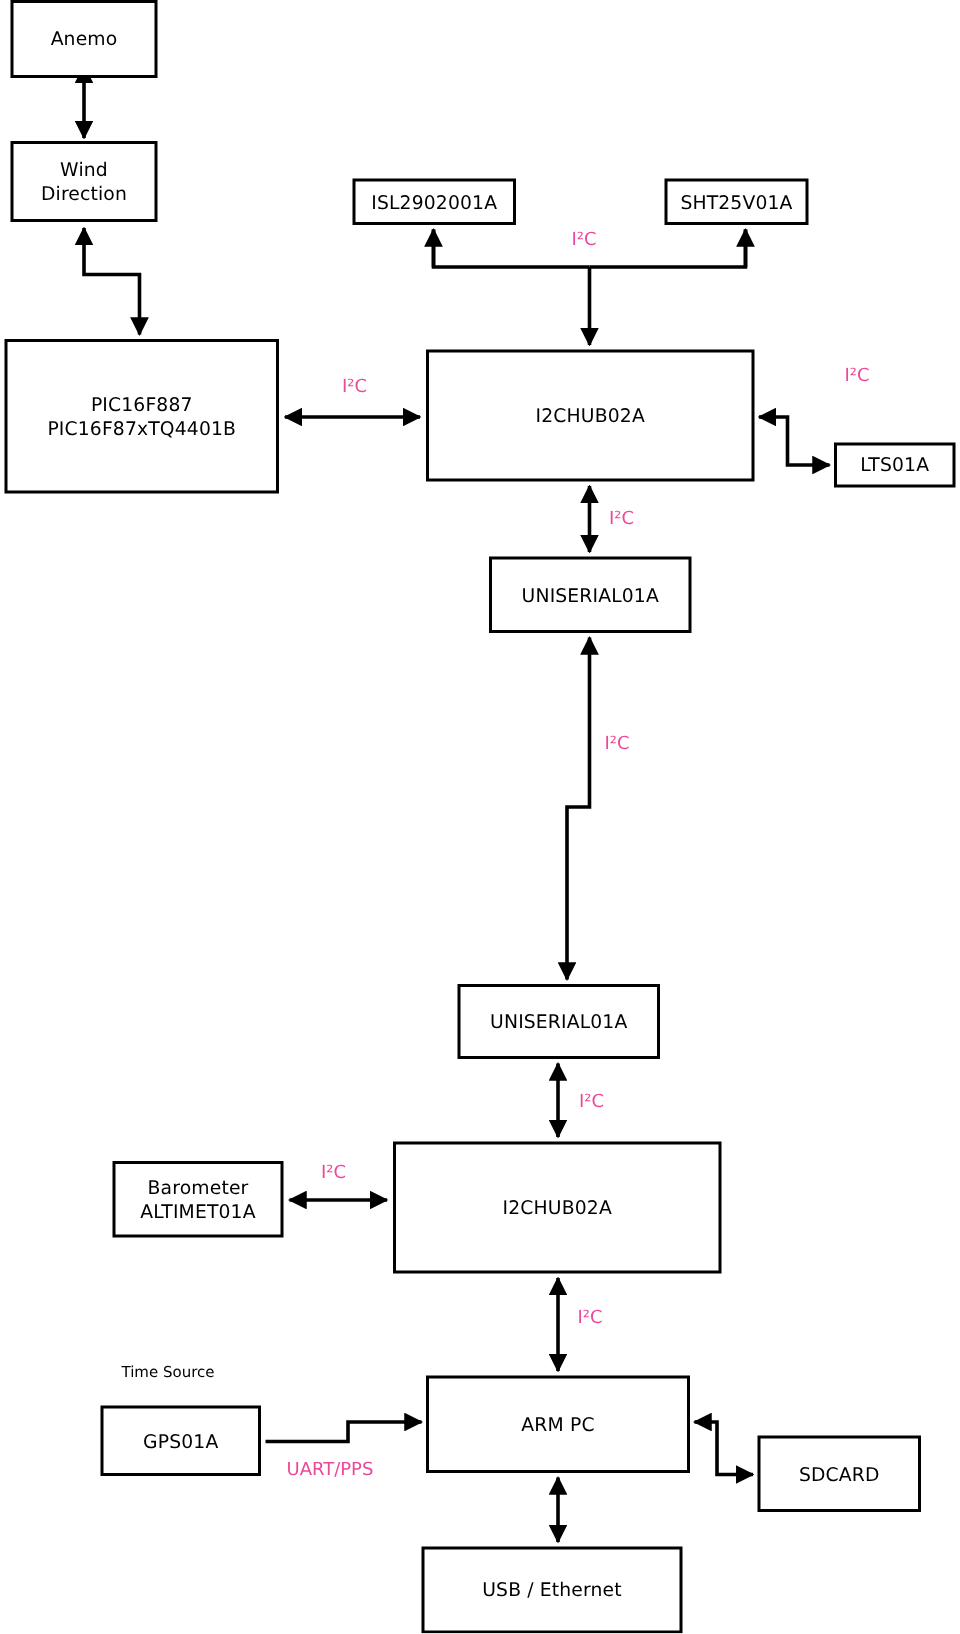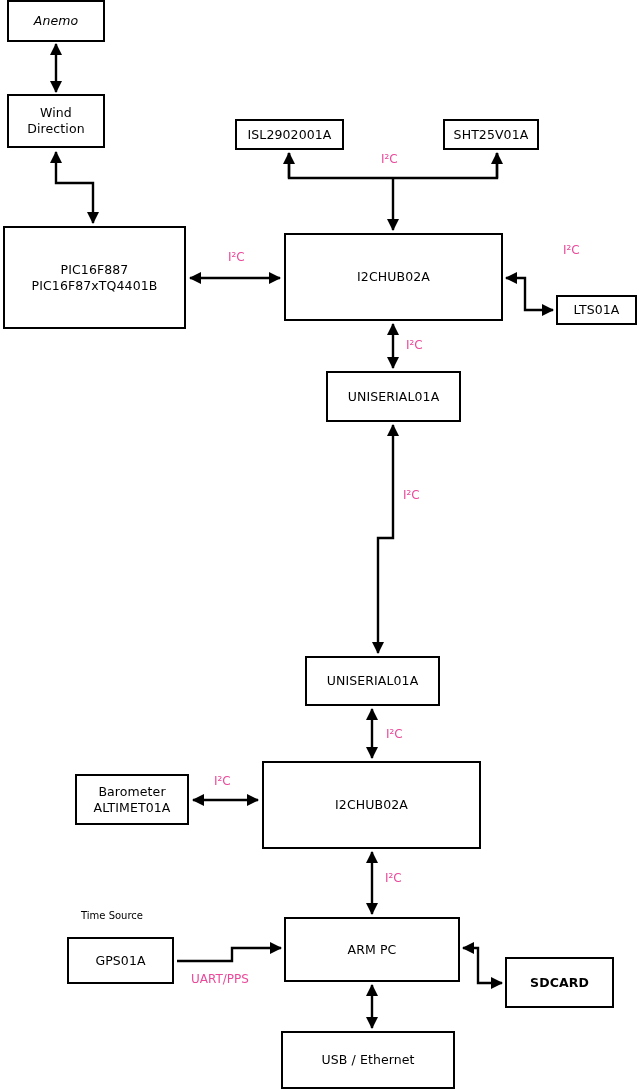--- a/index.html
+++ b/index.html
@@ -93,21 +93,21 @@
 
       <polyline points="177,961 232,961 232,948 281,948" marker-end="url(#arw)"></polyline>
 
       <polyline points="463,948 478,948 478,983 502,983" marker-start="url(#arw)" marker-end="url(#arw)"></polyline>
 
       <line x1="372" y1="985" x2="372" y2="1028" marker-start="url(#arw)" marker-end="url(#arw)"></line>
 
     </g>
   </svg>
 
-  <div class="node" style="left:7px;top:0px;width:98px;height:42px;font-style:italic;">Anemo</div>
+  <div class="node" style="left:7px;top:0px;width:98px;height:52px;">Anemo</div>
 
   <div class="node" style="left:7px;top:94px;width:98px;height:54px;">Wind
 Direction</div>
 
   <div class="node" style="left:3px;top:226px;width:183px;height:103px;">PIC16F887
 PIC16F87xTQ4401B</div>
 
   <div class="node" style="left:235px;top:119px;width:109px;height:31px;">ISL2902001A</div>
 
   <div class="node" style="left:443px;top:119px;width:96px;height:31px;">SHT25V01A</div>
@@ -122,21 +122,21 @@
 
   <div class="node" style="left:262px;top:761px;width:219px;height:88px;">I2CHUB02A</div>
 
   <div class="node" style="left:75px;top:774px;width:114px;height:51px;">Barometer
 ALTIMET01A</div>
 
   <div class="node" style="left:67px;top:937px;width:107px;height:47px;">GPS01A</div>
 
   <div class="node" style="left:284px;top:917px;width:176px;height:65px;">ARM PC</div>
 
-  <div class="node" style="left:505px;top:957px;width:109px;height:51px;font-weight:bold;">SDCARD</div>
+  <div class="node" style="left:505px;top:957px;width:109px;height:51px;">SDCARD</div>
 
   <div class="node" style="left:281px;top:1031px;width:174px;height:58px;">USB / Ethernet</div>
 
   <div class="edge-label" style="left:228px;top:250px;">I²C</div>
 
   <div class="edge-label" style="left:381px;top:152px;">I²C</div>
 
   <div class="edge-label" style="left:563px;top:243px;">I²C</div>
 
   <div class="edge-label" style="left:406px;top:338px;">I²C</div>

